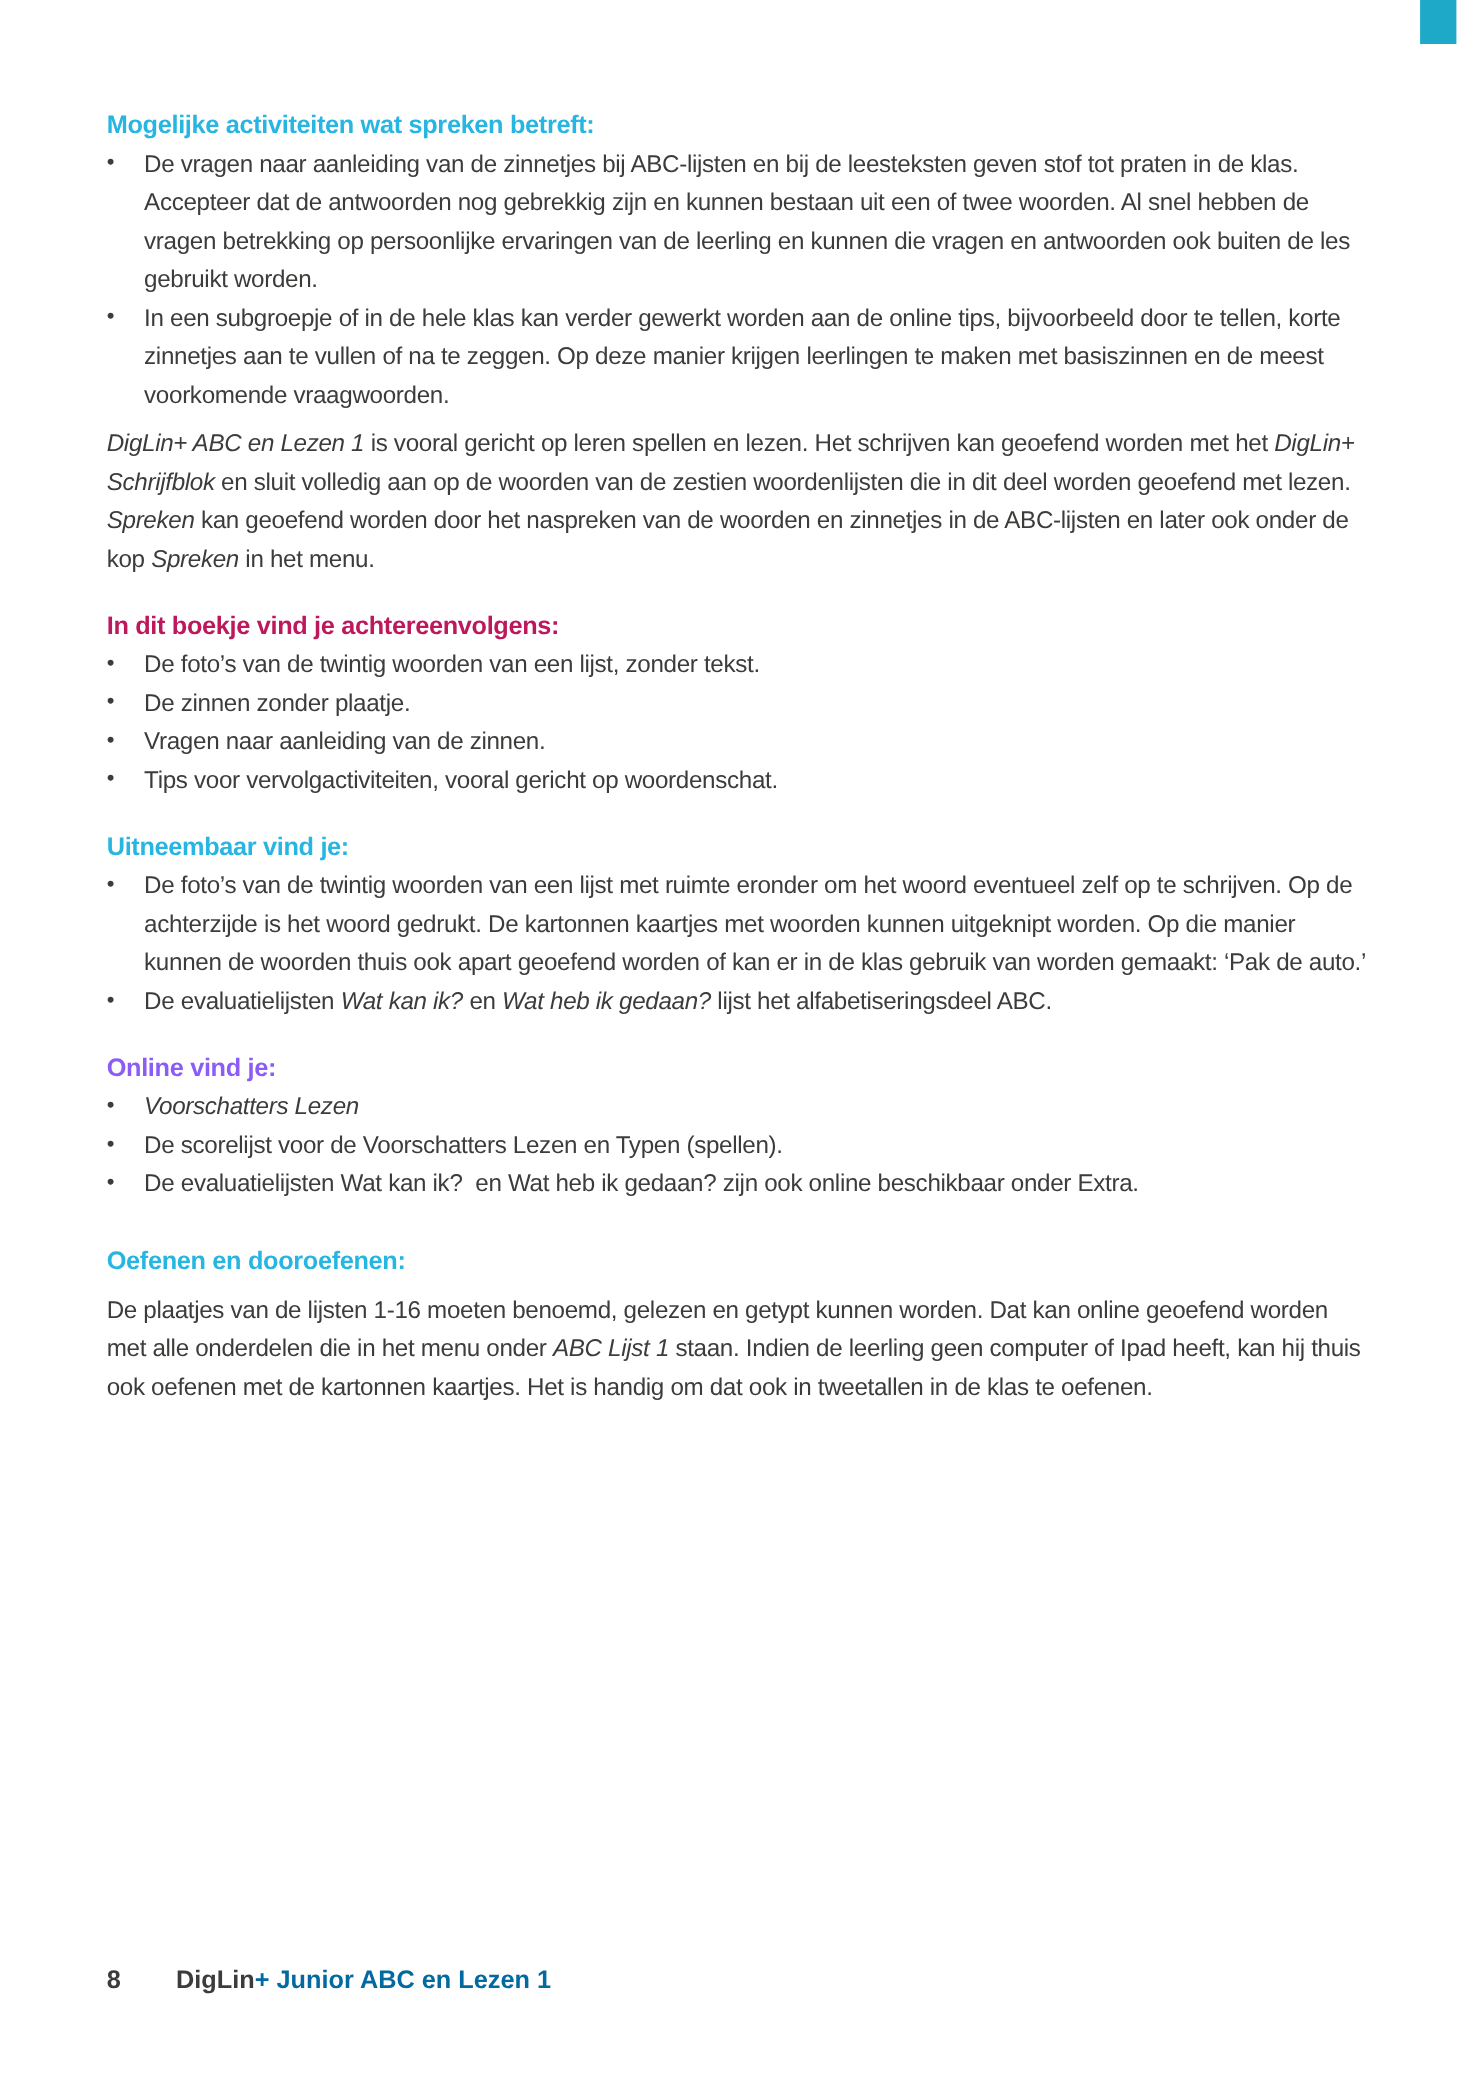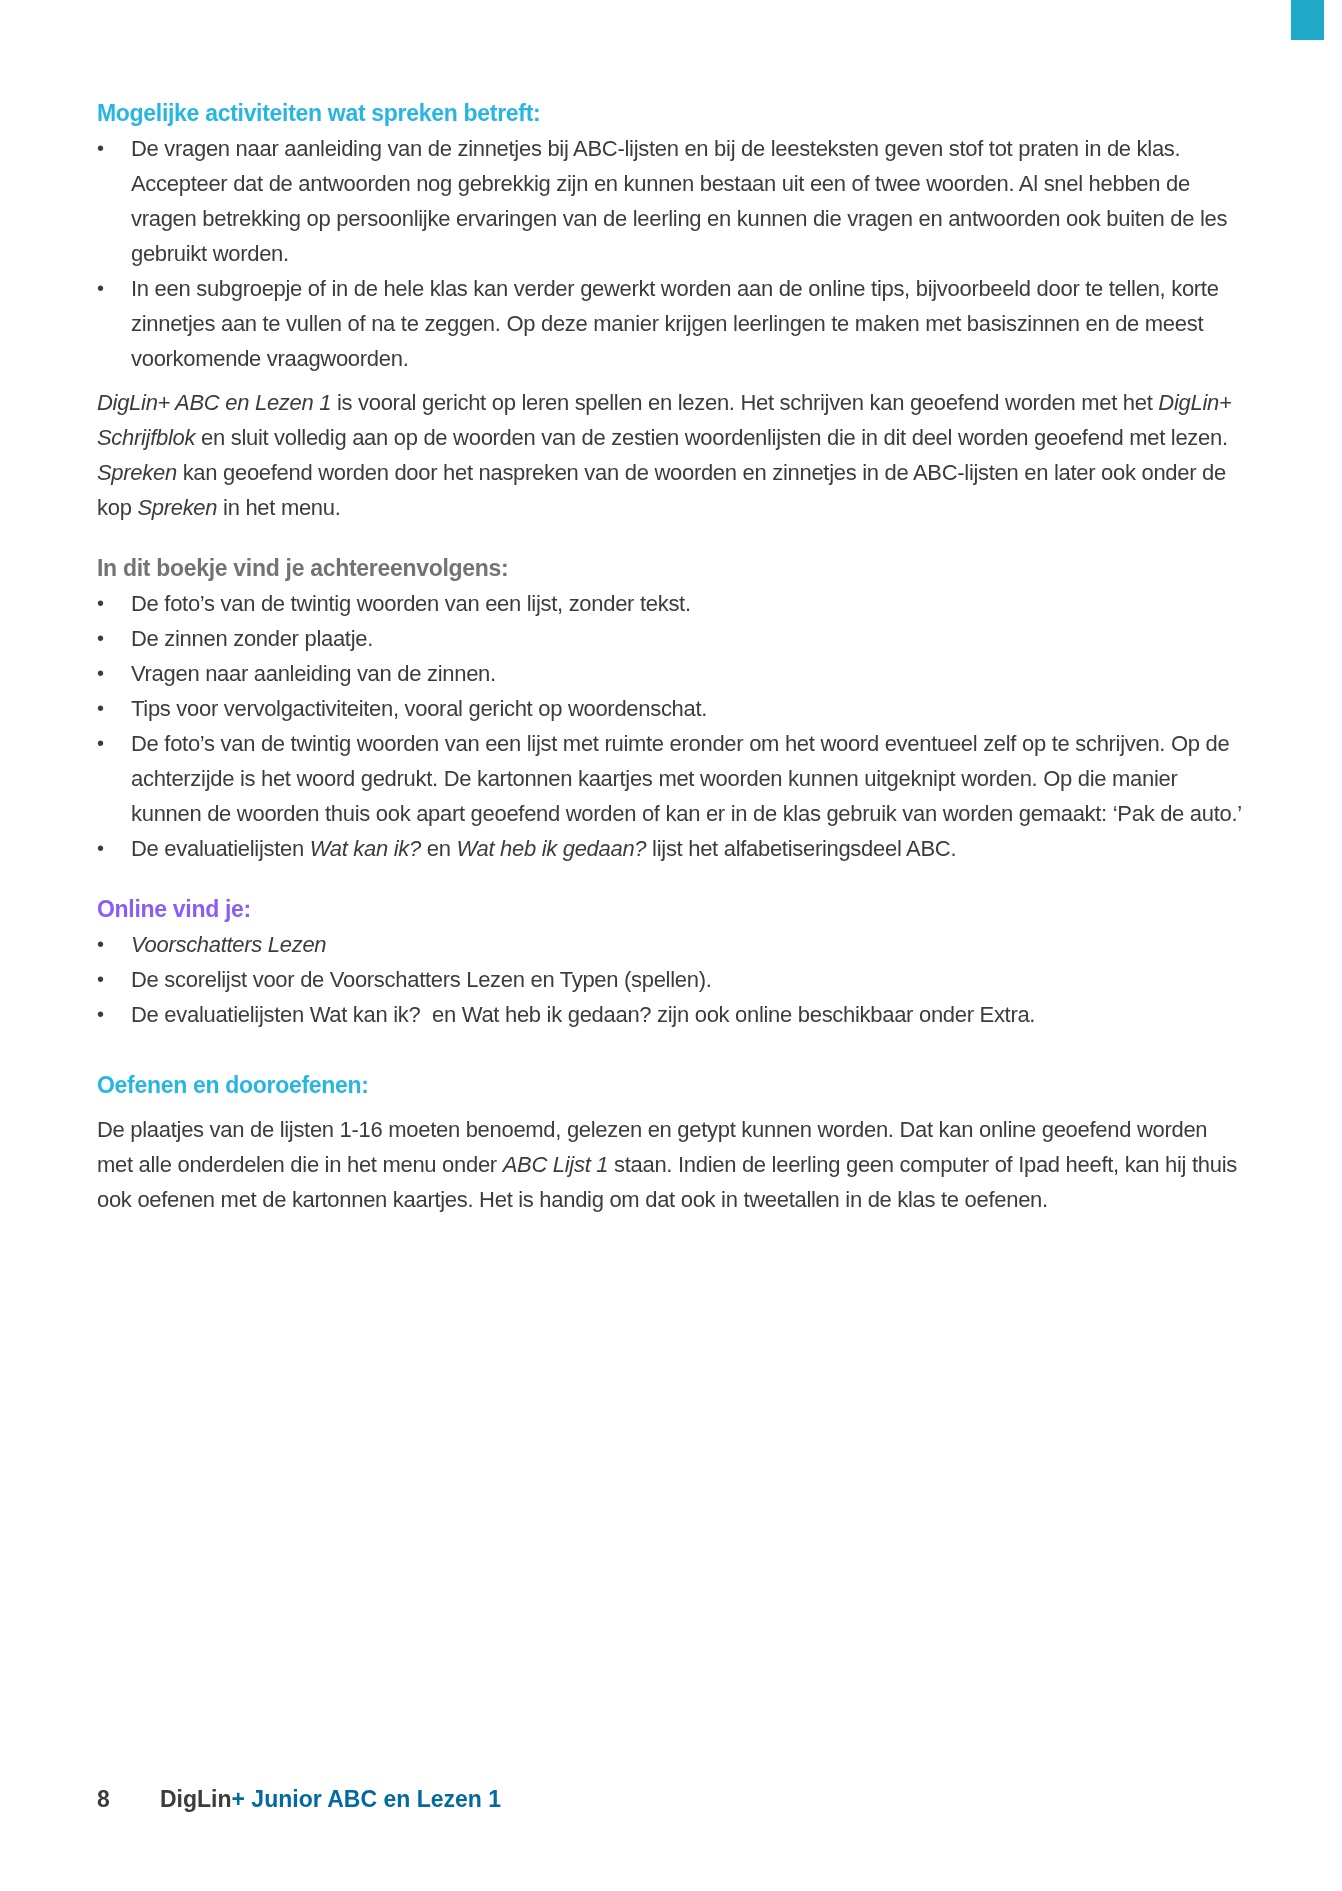--- a/index.html
+++ b/index.html
@@ -67,39 +67,40 @@
         <li>
           <span class="marker">•</span>
           <span class="bcontent"><span>De vragen naar aanleiding van de zinnetjes bij ABC-lijsten en bij de leesteksten geven stof tot praten in de klas. Accepteer dat de antwoorden nog gebrekkig zijn en kunnen bestaan uit een of twee woorden. Al snel hebben de vragen betrekking op persoonlijke ervaringen van de leerling en kunnen die vragen en antwoorden ook buiten de les gebruikt worden.</span></span>
         </li>
         <li>
           <span class="marker">•</span>
           <span class="bcontent"><span>In een subgroepje of in de hele klas kan verder gewerkt worden aan de online tips, bijvoorbeeld door te tellen, korte zinnetjes aan te vullen of na te zeggen. Op deze manier krijgen leerlingen te maken met basiszinnen en de meest voorkomende vraagwoorden.</span></span>
         </li>
       </ul>
       <p class="para"><em>DigLin+ ABC en Lezen 1</em><span> is vooral gericht op leren spellen en lezen. Het schrijven kan geoefend worden met het </span><em>DigLin+ Schrijfblok</em><span> en sluit volledig aan op de woorden van de zestien woordenlijsten die in dit deel worden geoefend met lezen. </span><em>Spreken</em><span> kan geoefend worden door het naspreken van de woorden en zinnetjes in de ABC-lijsten en later ook onder de kop </span><em>Spreken</em><span> in het menu.</span></p>
-      <h2 class="sec-heading" style="color: #737373;">In dit boekje vind je achtereenvolgens:</h2>
+      <h2 class="sec-heading" style="color: #be185d;">In dit boekje vind je achtereenvolgens:</h2>
       <ul class="bullets">
         <li>
           <span class="marker">•</span>
           <span class="bcontent"><span>De foto’s van de twintig woorden van een lijst, zonder tekst.</span></span>
         </li>
         <li>
           <span class="marker">•</span>
           <span class="bcontent"><span>De zinnen zonder plaatje.</span></span>
         </li>
         <li>
           <span class="marker">•</span>
           <span class="bcontent"><span>Vragen naar aanleiding van de zinnen.</span></span>
         </li>
         <li>
           <span class="marker">•</span>
           <span class="bcontent"><span>Tips voor vervolgactiviteiten, vooral gericht op woordenschat.</span></span>
         </li>
       </ul>
+      <h2 class="sec-heading" style="color: rgb(39, 181, 226);">Uitneembaar vind je:</h2>
       <ul class="bullets">
         <li>
           <span class="marker">•</span>
           <span class="bcontent"><span>De foto’s van de twintig woorden van een lijst met ruimte eronder om het woord eventueel zelf op te schrijven. Op de achterzijde is het woord gedrukt. De kartonnen kaartjes met woorden kunnen uitgeknipt worden. Op die manier kunnen de woorden thuis ook apart geoefend worden of kan er in de klas gebruik van worden gemaakt: ‘Pak de auto.’</span></span>
         </li>
         <li>
           <span class="marker">•</span>
           <span class="bcontent"><span>De evaluatielijsten </span><em>Wat kan ik?</em><span> en </span><em>Wat heb ik gedaan?</em><span> lijst het alfabetiseringsdeel ABC.</span></span>
         </li>
       </ul>

